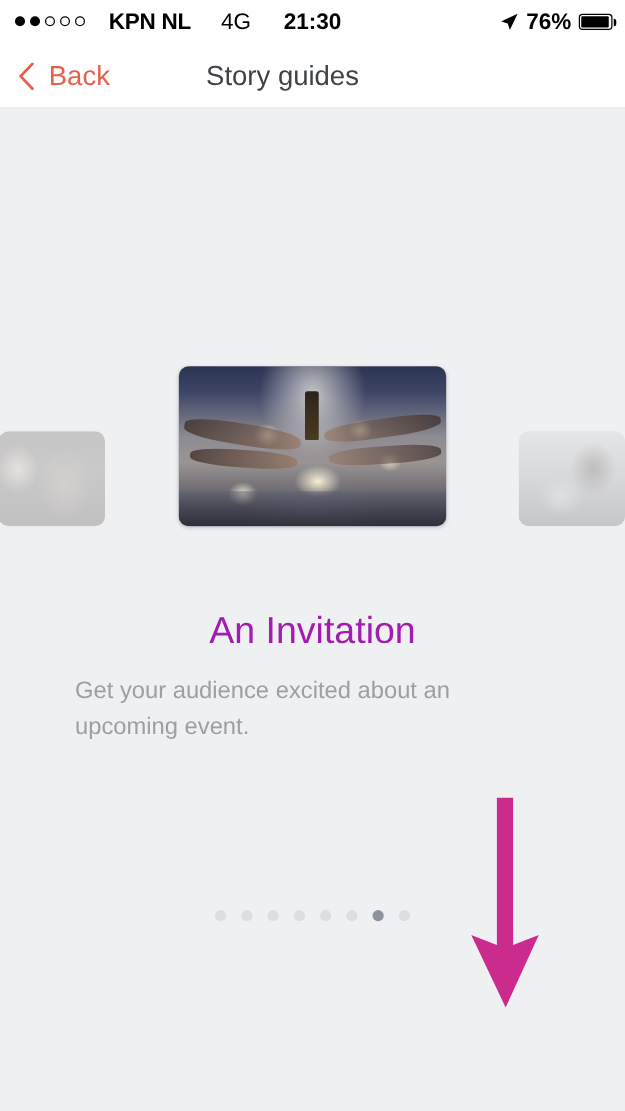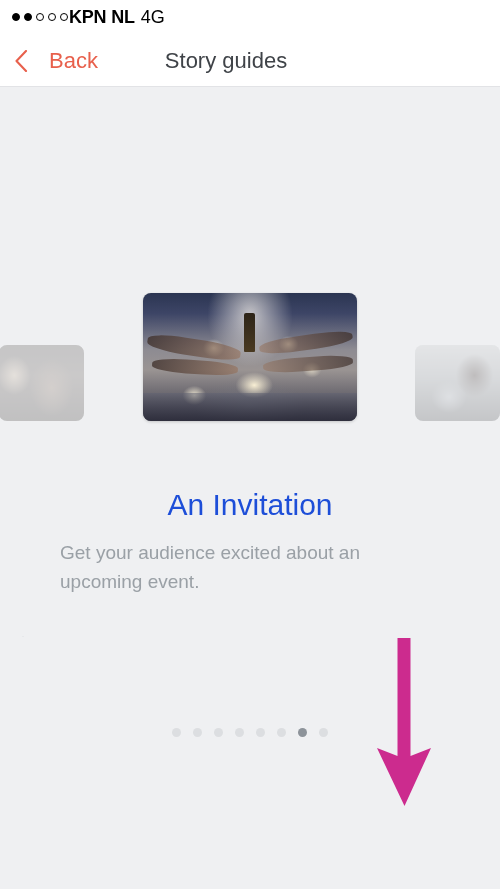--- a/index.html
+++ b/index.html
@@ -11,42 +11,42 @@
   }
   #phone { position:relative; width:500px; height:889px; background:#eff0f2; }
 
   
   .statusbar{
     position:absolute; top:0; left:0; width:500px; height:34px;
     background:#ffffff; color:#000;
     display:flex; align-items:center;
     font-size:18px; font-weight:bold;
   }
-  .sb-left{ position:absolute; left:12px; display:flex; align-items:center; gap:1px; }
+  .sb-left{ position:absolute; left:12px; display:flex; align-items:center; gap:19px; }
   .dots{ display:flex; align-items:center; gap:4px; }
   .dot-sig{ width:8px; height:8px; border-radius:50%; border:1.6px solid #000; }
   .dot-sig.filled{ background:#000; }
   .carrier{ font-size:18px; font-weight:bold; letter-spacing:-0.2px; }
   .network{ font-size:18px; font-weight:normal; margin-left:5px; }
   .sb-center{ position:absolute; left:0; width:500px; text-align:center; font-size:18px; font-weight:bold; }
   .sb-right{ position:absolute; right:10px; display:flex; align-items:center; gap:6px; }
   .loc-arrow{ width:15px; height:15px; }
   .batt-pct{ font-size:18px; font-weight:bold; }
   .battery{ position:relative; width:27px; height:13px; border:1.6px solid #000; border-radius:3px; }
   .battery .fill{ position:absolute; top:1px; left:1px; bottom:1px; width:88%; background:#000; border-radius:1px; }
   .battery .cap{ position:absolute; right:-4px; top:3.5px; width:2.5px; height:6px; background:#000; border-radius:0 2px 2px 0; }
 
   
   .navbar{
     position:absolute; top:34px; left:0; width:500px; height:53px;
     background:#ffffff; border-bottom:1px solid #e2e3e6;
   }
   .backbtn{
     position:absolute; left:14px; top:0; height:53px;
-    display:flex; align-items:center; gap:21px;
+    display:flex; align-items:center; gap:11px;
     color:#e8604c; cursor:pointer; background:none; border:none;
   }
   .chev{ width:14px; height:22px; }
   .back-label{ font-size:22px; color:#e8604c; font-family:"Liberation Sans", sans-serif; }
   .navtitle{
     position:absolute; left:0; width:408px; top:0; height:53px;
     display:flex; align-items:center; justify-content:center;
     font-size:22px; color:#3f4348;padding-left:44px;
   }
 
@@ -114,21 +114,21 @@
   .photo-peek-r{
     background:
       radial-gradient(ellipse 26px 30px at 70% 40%, rgba(60,48,44,.9), rgba(60,48,44,0) 72%),
       radial-gradient(ellipse 24px 22px at 40% 68%, rgba(185,190,196,.9), rgba(185,190,196,0) 74%),
       linear-gradient(180deg,#c9cbcc 0%,#9fa3a6 45%,#5a5c5f 100%);
   }
 
   
   .slide-title{
     position:absolute; top:400px; left:0; width:500px; text-align:center;
-    font-size:30px; color:#1d4ed8; font-weight:normal;
+    font-size:30px; color:#a21caf; font-weight:normal;
   }
   .slide-sub{
     position:absolute; top:450px; left:60px; width:380px; 
     font-size:19px; line-height:29px; color:#9aa0a6;
   }
   .ghost-text{
     position:absolute; left:8px; top:544px; width:30px; height:16px;
     font-size:9px; color:#dfe1e4; text-align:center; line-height:8px; overflow:hidden;
   }
 
@@ -156,20 +156,31 @@
       <div class="dots">
         <span class="dot-sig filled"></span>
         <span class="dot-sig filled"></span>
         <span class="dot-sig"></span>
         <span class="dot-sig"></span>
         <span class="dot-sig"></span>
       </div>
       <span class="carrier">KPN NL</span>
       <span class="network">4G</span>
     </div>
+    <div class="sb-center">21:30</div>
+    <div class="sb-right">
+      <svg class="loc-arrow" viewBox="0 0 16 16">
+        <path d="M15 1 L1 7.6 L6.6 9.4 L8.4 15 Z" fill="#000"></path>
+      </svg>
+      <span class="batt-pct">76%</span>
+      <span class="battery">
+        <span class="fill"></span>
+          <span class="cap"></span>
+      </span>
+    </div>
   </div>
 
   <div class="navbar">
     <button class="backbtn">
       <svg class="chev" viewBox="0 0 14 22">
         <path d="M12 1 L2.5 11 L12 21" fill="none" stroke="#e8604c" stroke-width="2.1" stroke-linecap="round" stroke-linejoin="round"></path>
       </svg>
       <span class="back-label">Back</span>
     </button>
     <div class="navtitle">Story guides</div>

